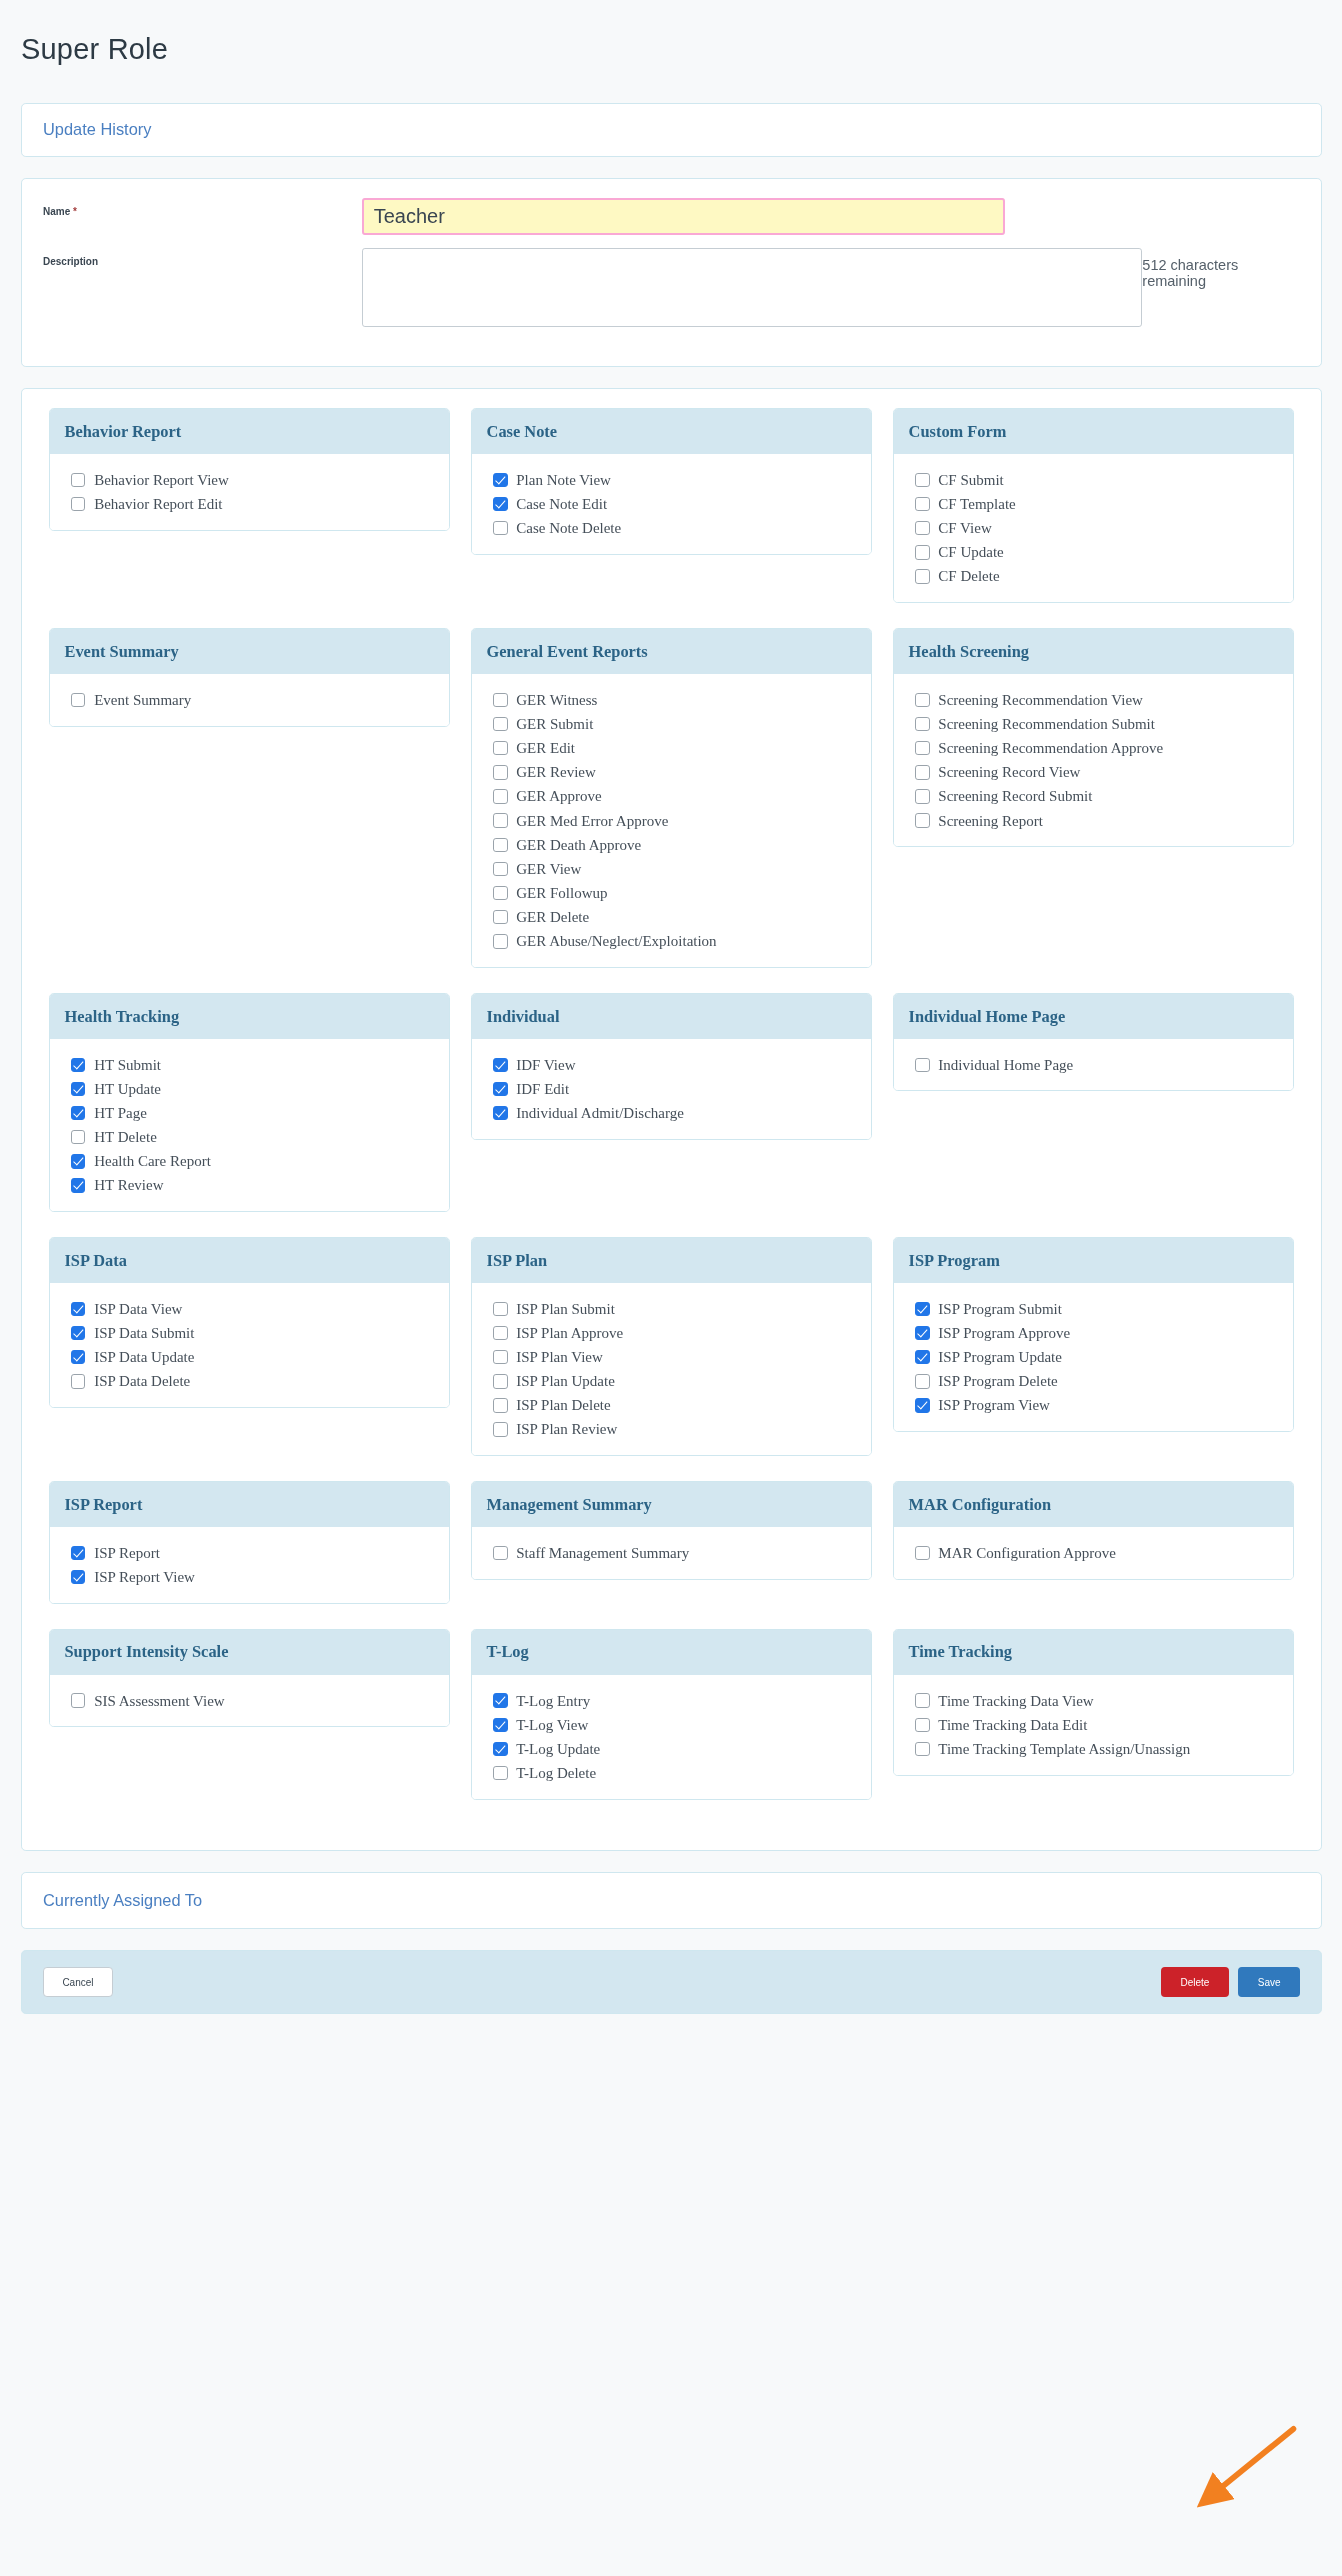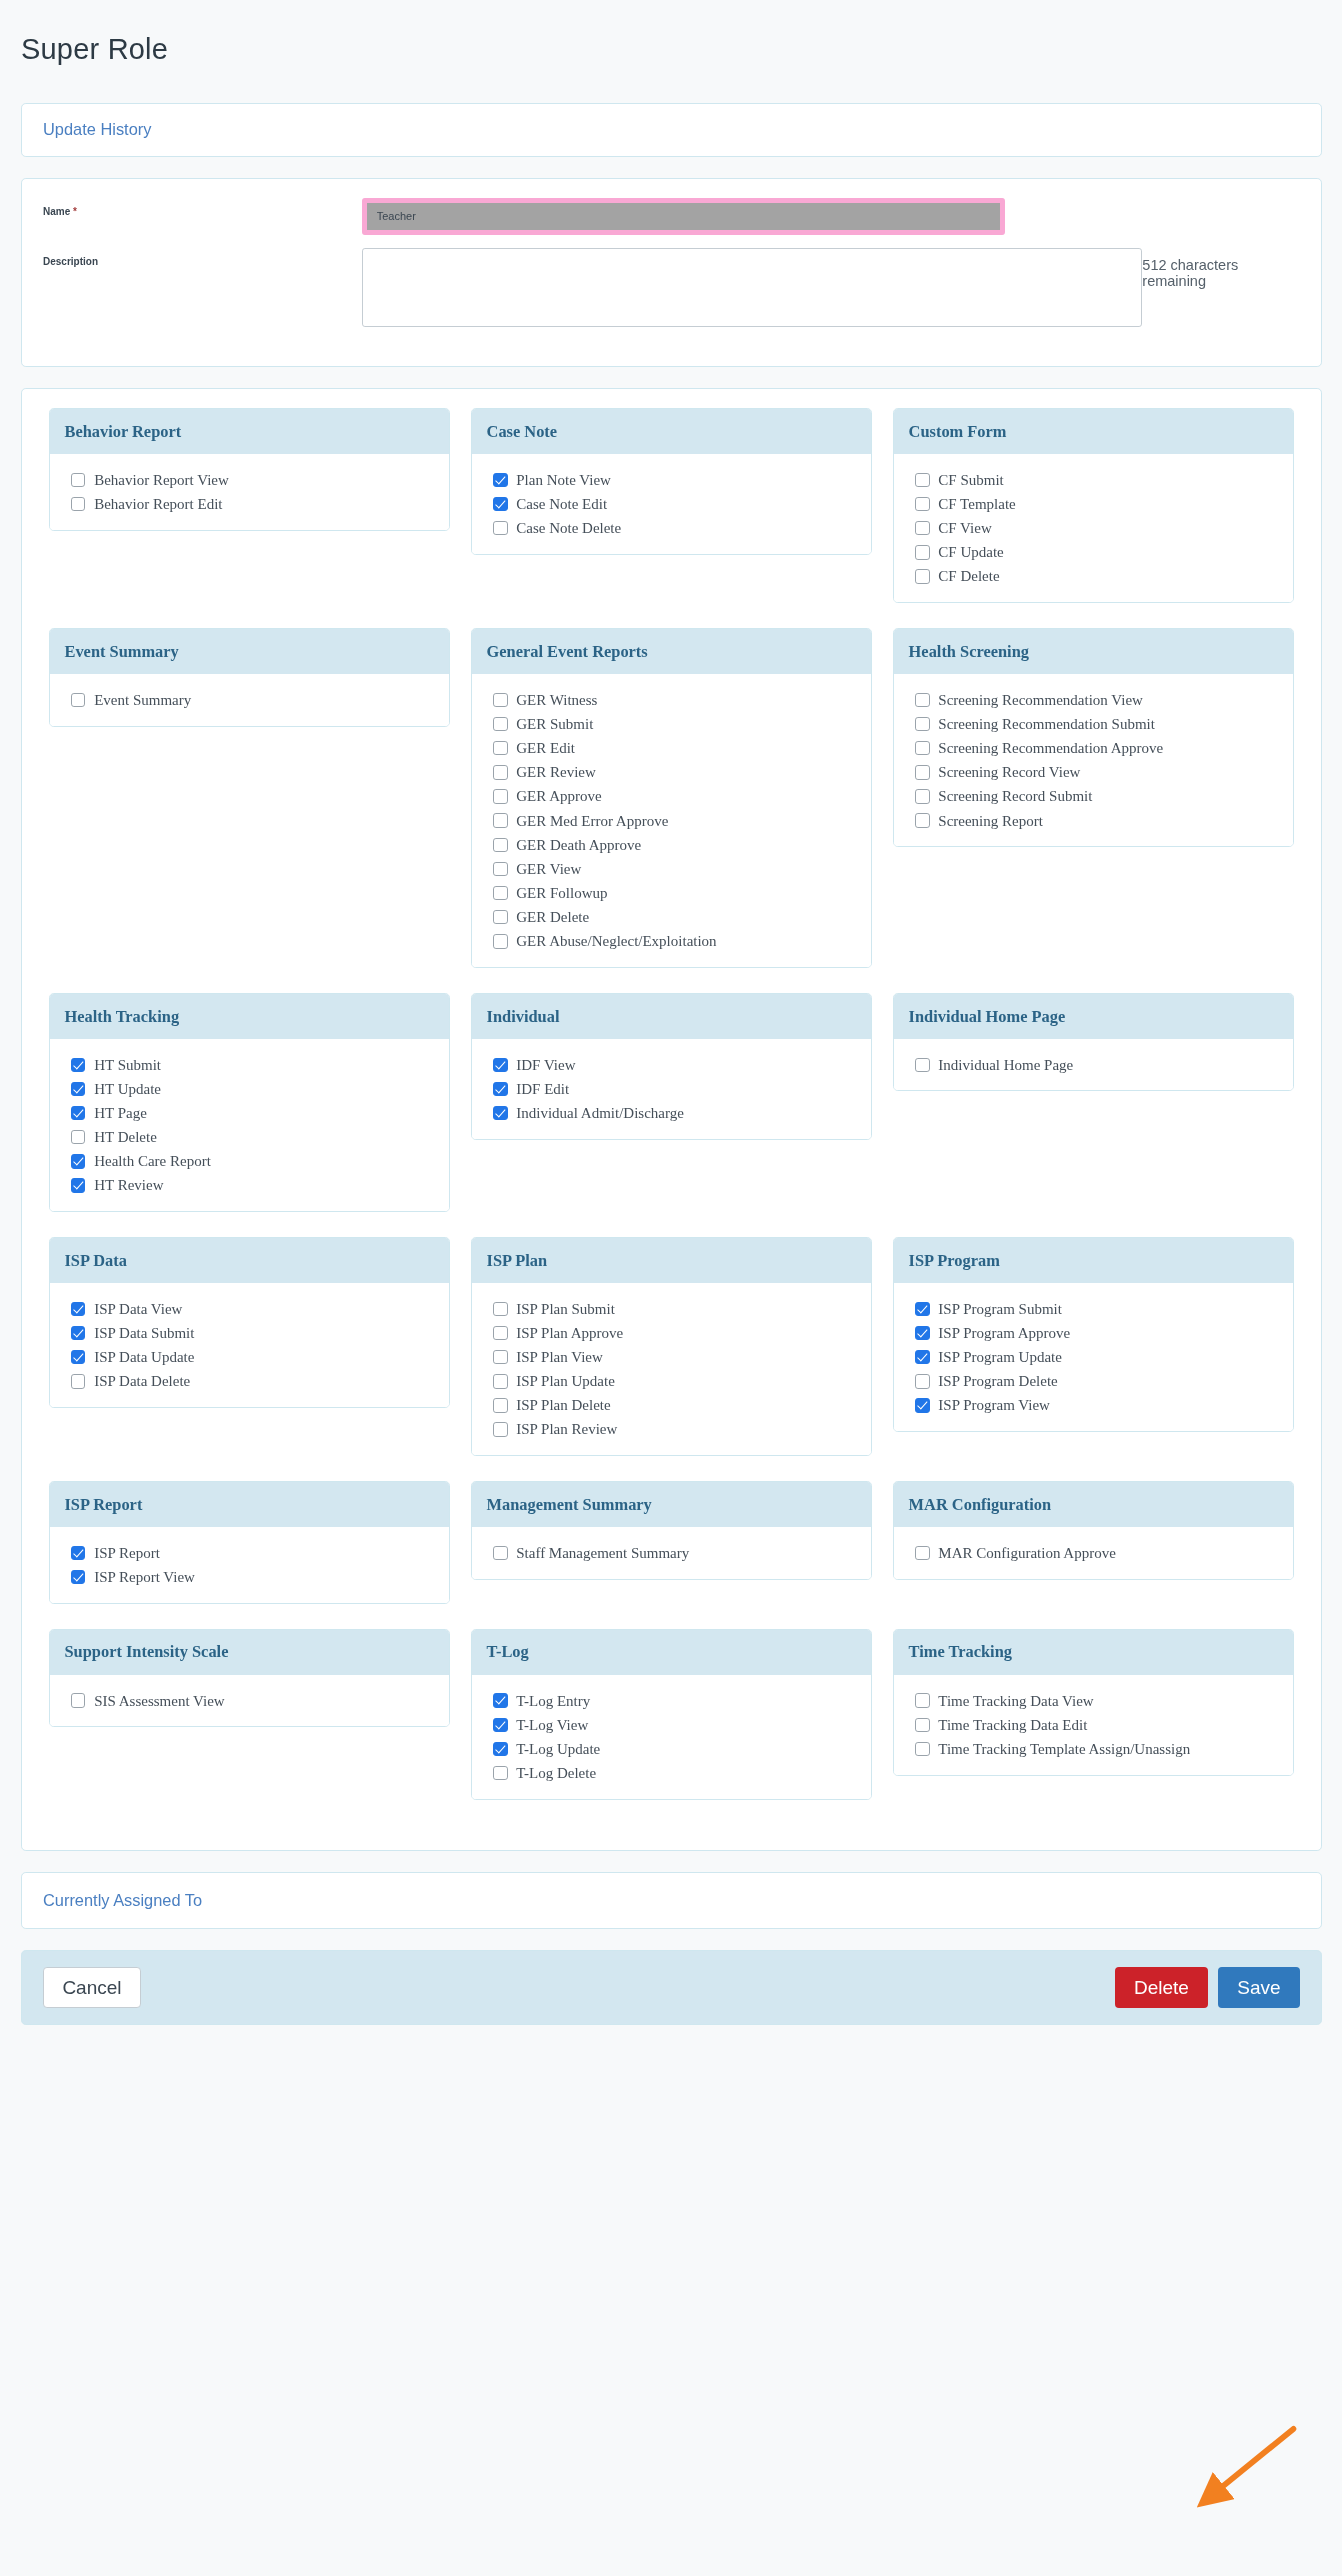--- a/index.html
+++ b/index.html
@@ -48,27 +48,27 @@
     font-size: 10px;
     font-weight: bold;
     color: #3a4651;
     padding-top: 7.7px;
     flex: 0 0 319px;
   }
   .req-star { color: #a33c3c; font-weight: bold; }
   .text-input {
     width: 643px;
     height: 37px;
-    border: 5px solid #f9a8d4;
+    border: 2px solid #f9a8d4;
     border-radius: 2.9px;
     padding: 5.8px 9.7px;
-    font-size: 11px;
+    font-size: 20px;
     color: #3a4651;
     font-family: "Liberation Sans", sans-serif;
-    background: #a3a3a3;
+    background: #fef9c3;
   }
   .textarea-wrap { display: flex; }
   .text-area {
     width: 809px;
     height: 79px;
     border: 1px solid #c5cdd3;
     border-radius: 2.9px;
     padding: 7.7px 9.7px;
     font-size: 15.5px;
     resize: none;
@@ -151,21 +151,21 @@
     background: #d3e7f0;
     border: 1px solid #cfe7ef;
     border-radius: 4.8px;
     margin: 0 21px 17.4px 21px;
     padding: 15.5px 21px;
     display: flex;
     align-items: center;
   }
   .btn {
     font-family: "Liberation Sans", sans-serif;
-    font-size: 19px;
+    font-size: 10px;
     border-radius: 3.9px;
     padding: 8.7px 18.4px;
     cursor: pointer;
     border: 1px solid transparent;
   }
   .btn-cancel {
     background: #ffffff;
     border: 1px solid #c5cdd3;
     color: #3a4651;
   }

